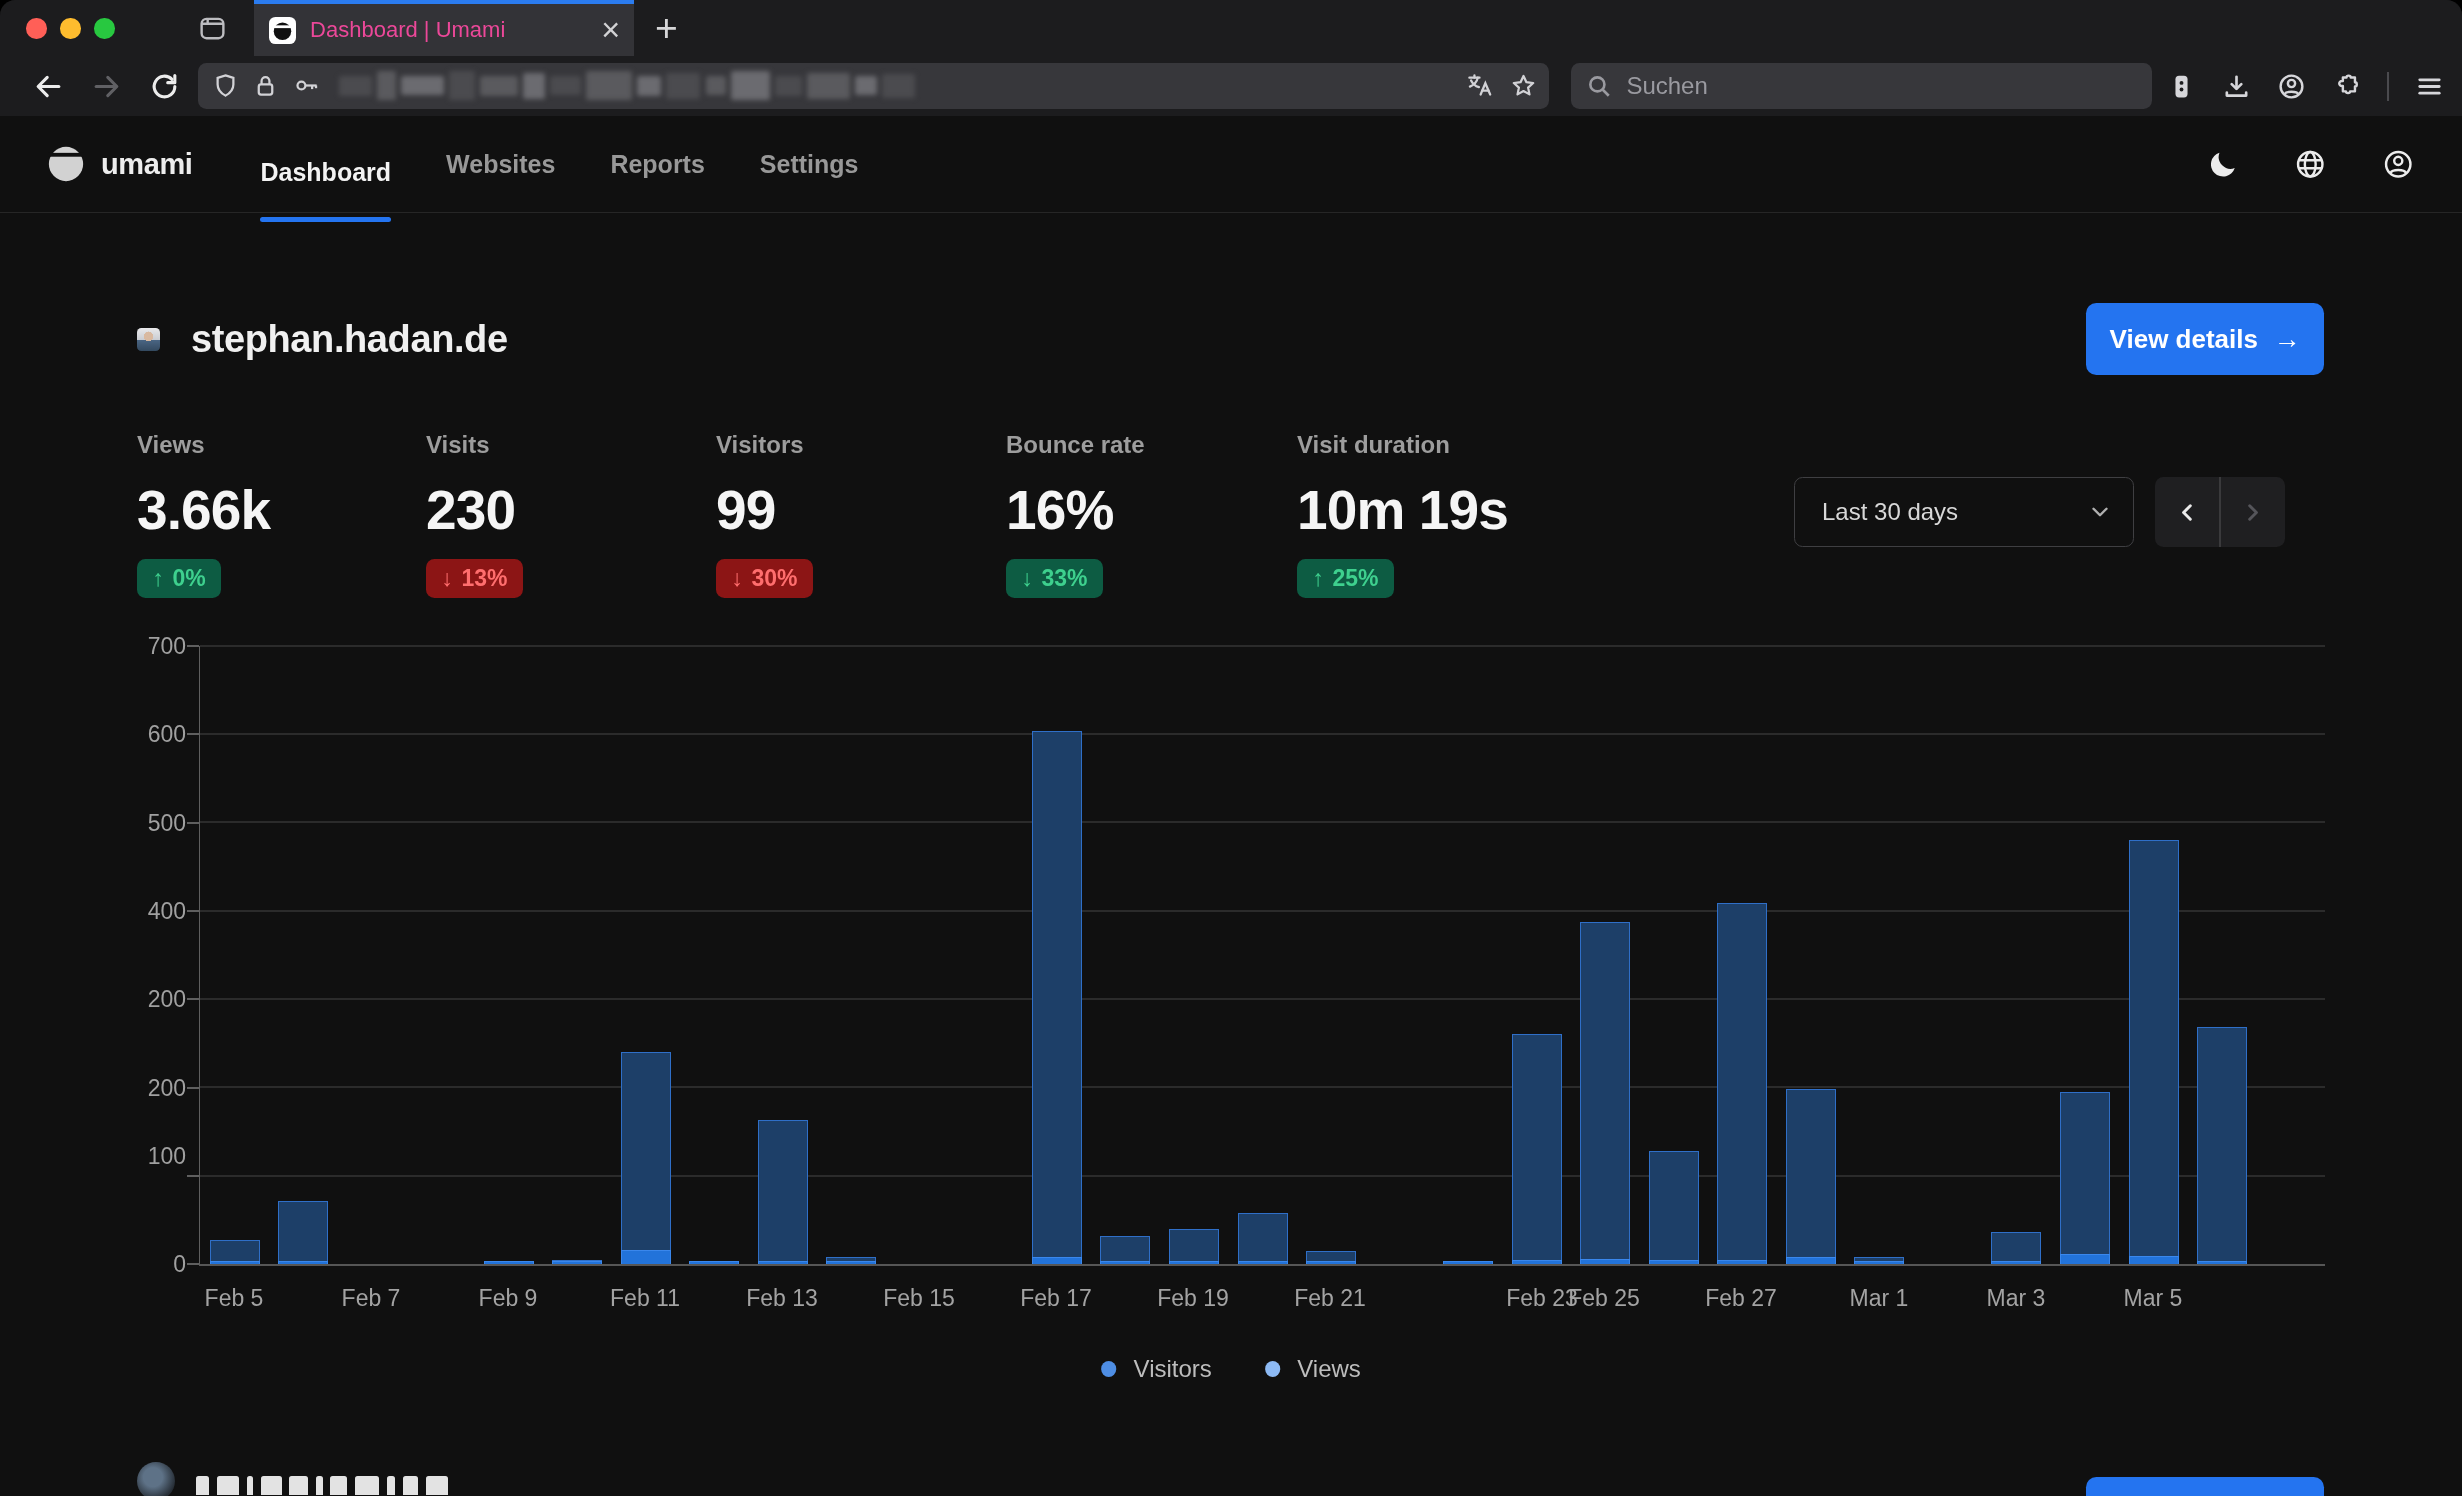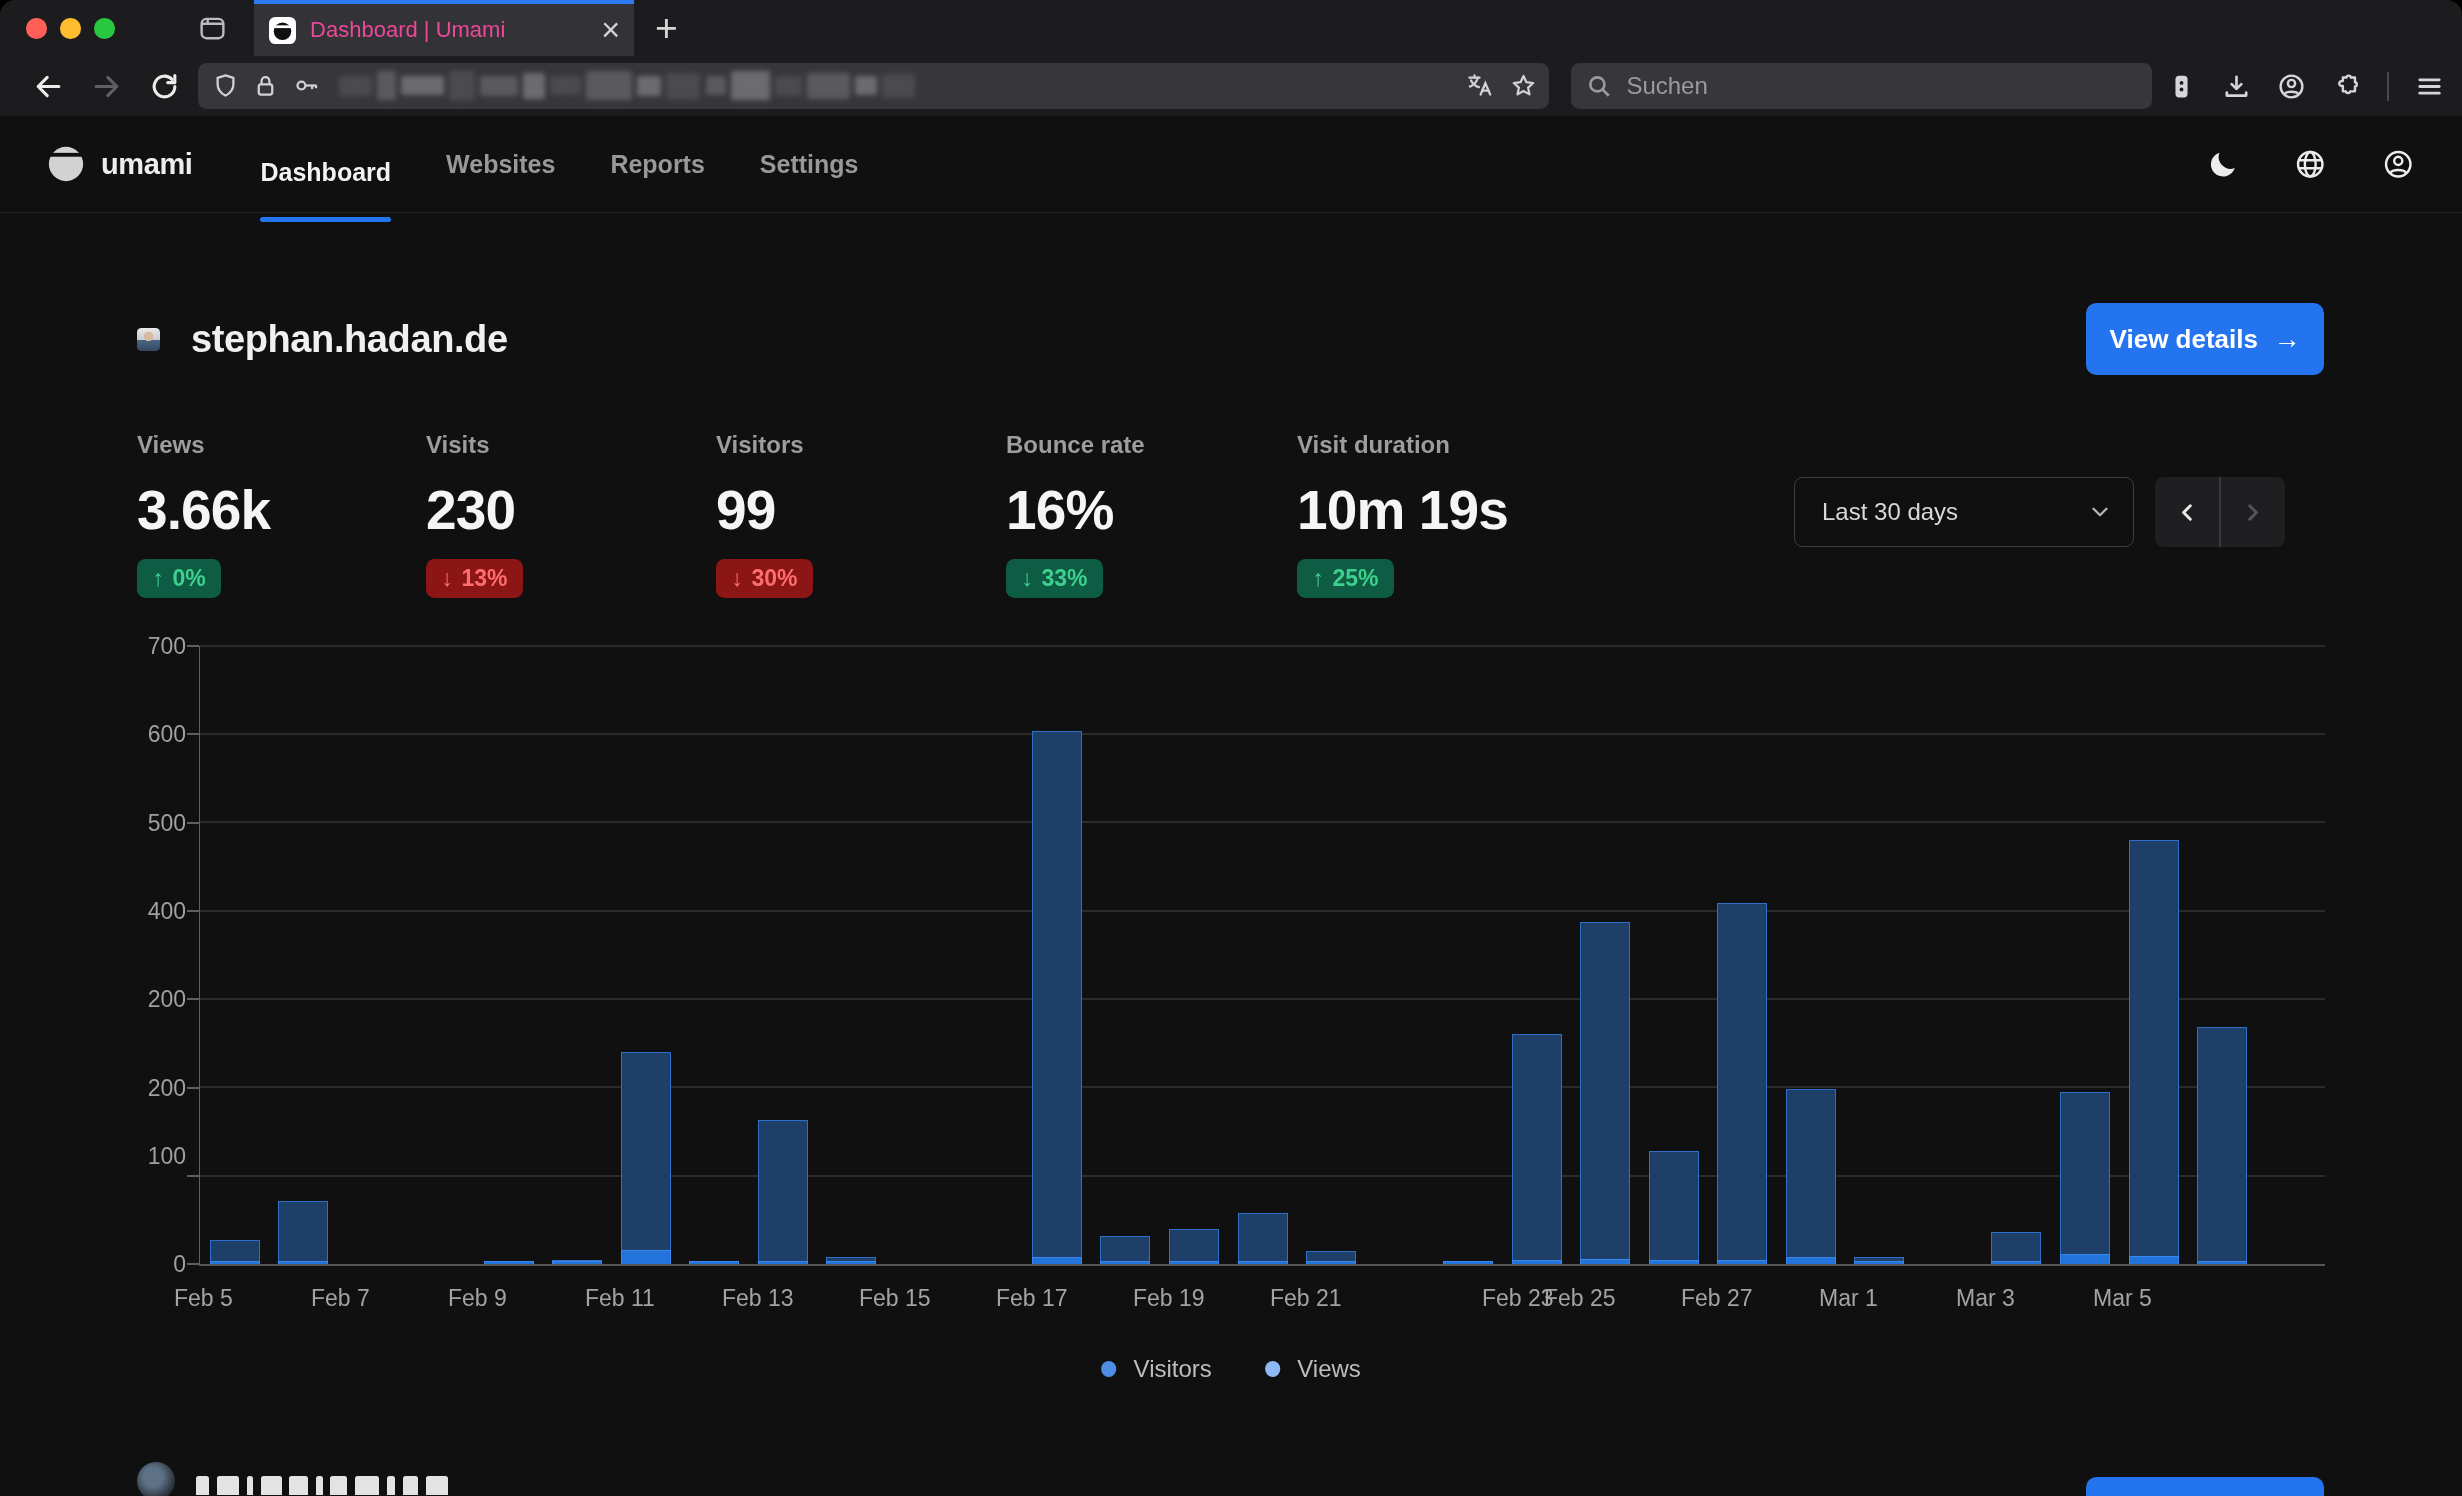--- a/index.html
+++ b/index.html
@@ -81,21 +81,21 @@
   .pager .pg{flex:1;display:flex;align-items:center;justify-content:center;}
   .pager .divider{width:1.7px;background:#3a3a3c;margin:0;}
 
   
   .chart-wrap{position:absolute;left:0;top:421px;width:2462px;height:787px;}
   .plot{position:absolute;left:199px;top:13px;width:2125px;height:618px;
     border-left:1.7px solid #5f5f5f;border-bottom:2.6px solid #565656;box-sizing:content-box;}
   .gridline{position:absolute;left:0;right:0;height:1.7px;background:#2b2b2b;}
   .ylabel{position:absolute;width:62px;text-align:right;color:#a0a0a0;font-size:23px;}
   .ytick{position:absolute;width:12px;height:1.7px;background:#5f5f5f;}
-  .xlabel{position:absolute;width:120px;color:#a3a3a3;font-size:23px;}
+  .xlabel{position:absolute;width:120px;text-align:center;color:#a3a3a3;font-size:23px;}
   .bar{position:absolute;bottom:0;box-sizing:border-box;background:var(--bar-fill);
     border:1.7px solid var(--bar-border);border-bottom:none;}
   .vbar{position:absolute;bottom:0;box-sizing:border-box;background:var(--vis-fill);
     border:1.7px solid var(--vis-border);border-bottom:none;}
   .legend{position:absolute;left:50%;top:722px;transform:translateX(-50%);display:flex;gap:53px;}
   .legend .li{display:flex;align-items:center;gap:17px;}
   .legend .dot{width:15.4px;height:15.4px;border-radius:50%;}
   .legend .ll{color:#bdbdbd;font-size:24px;}
 
   

